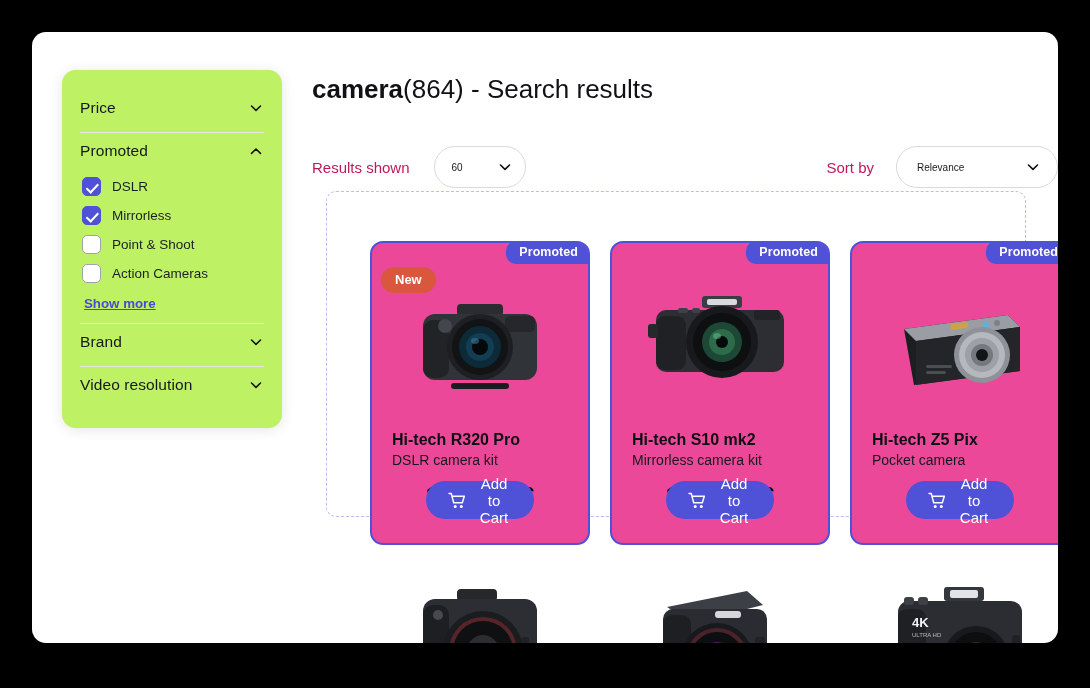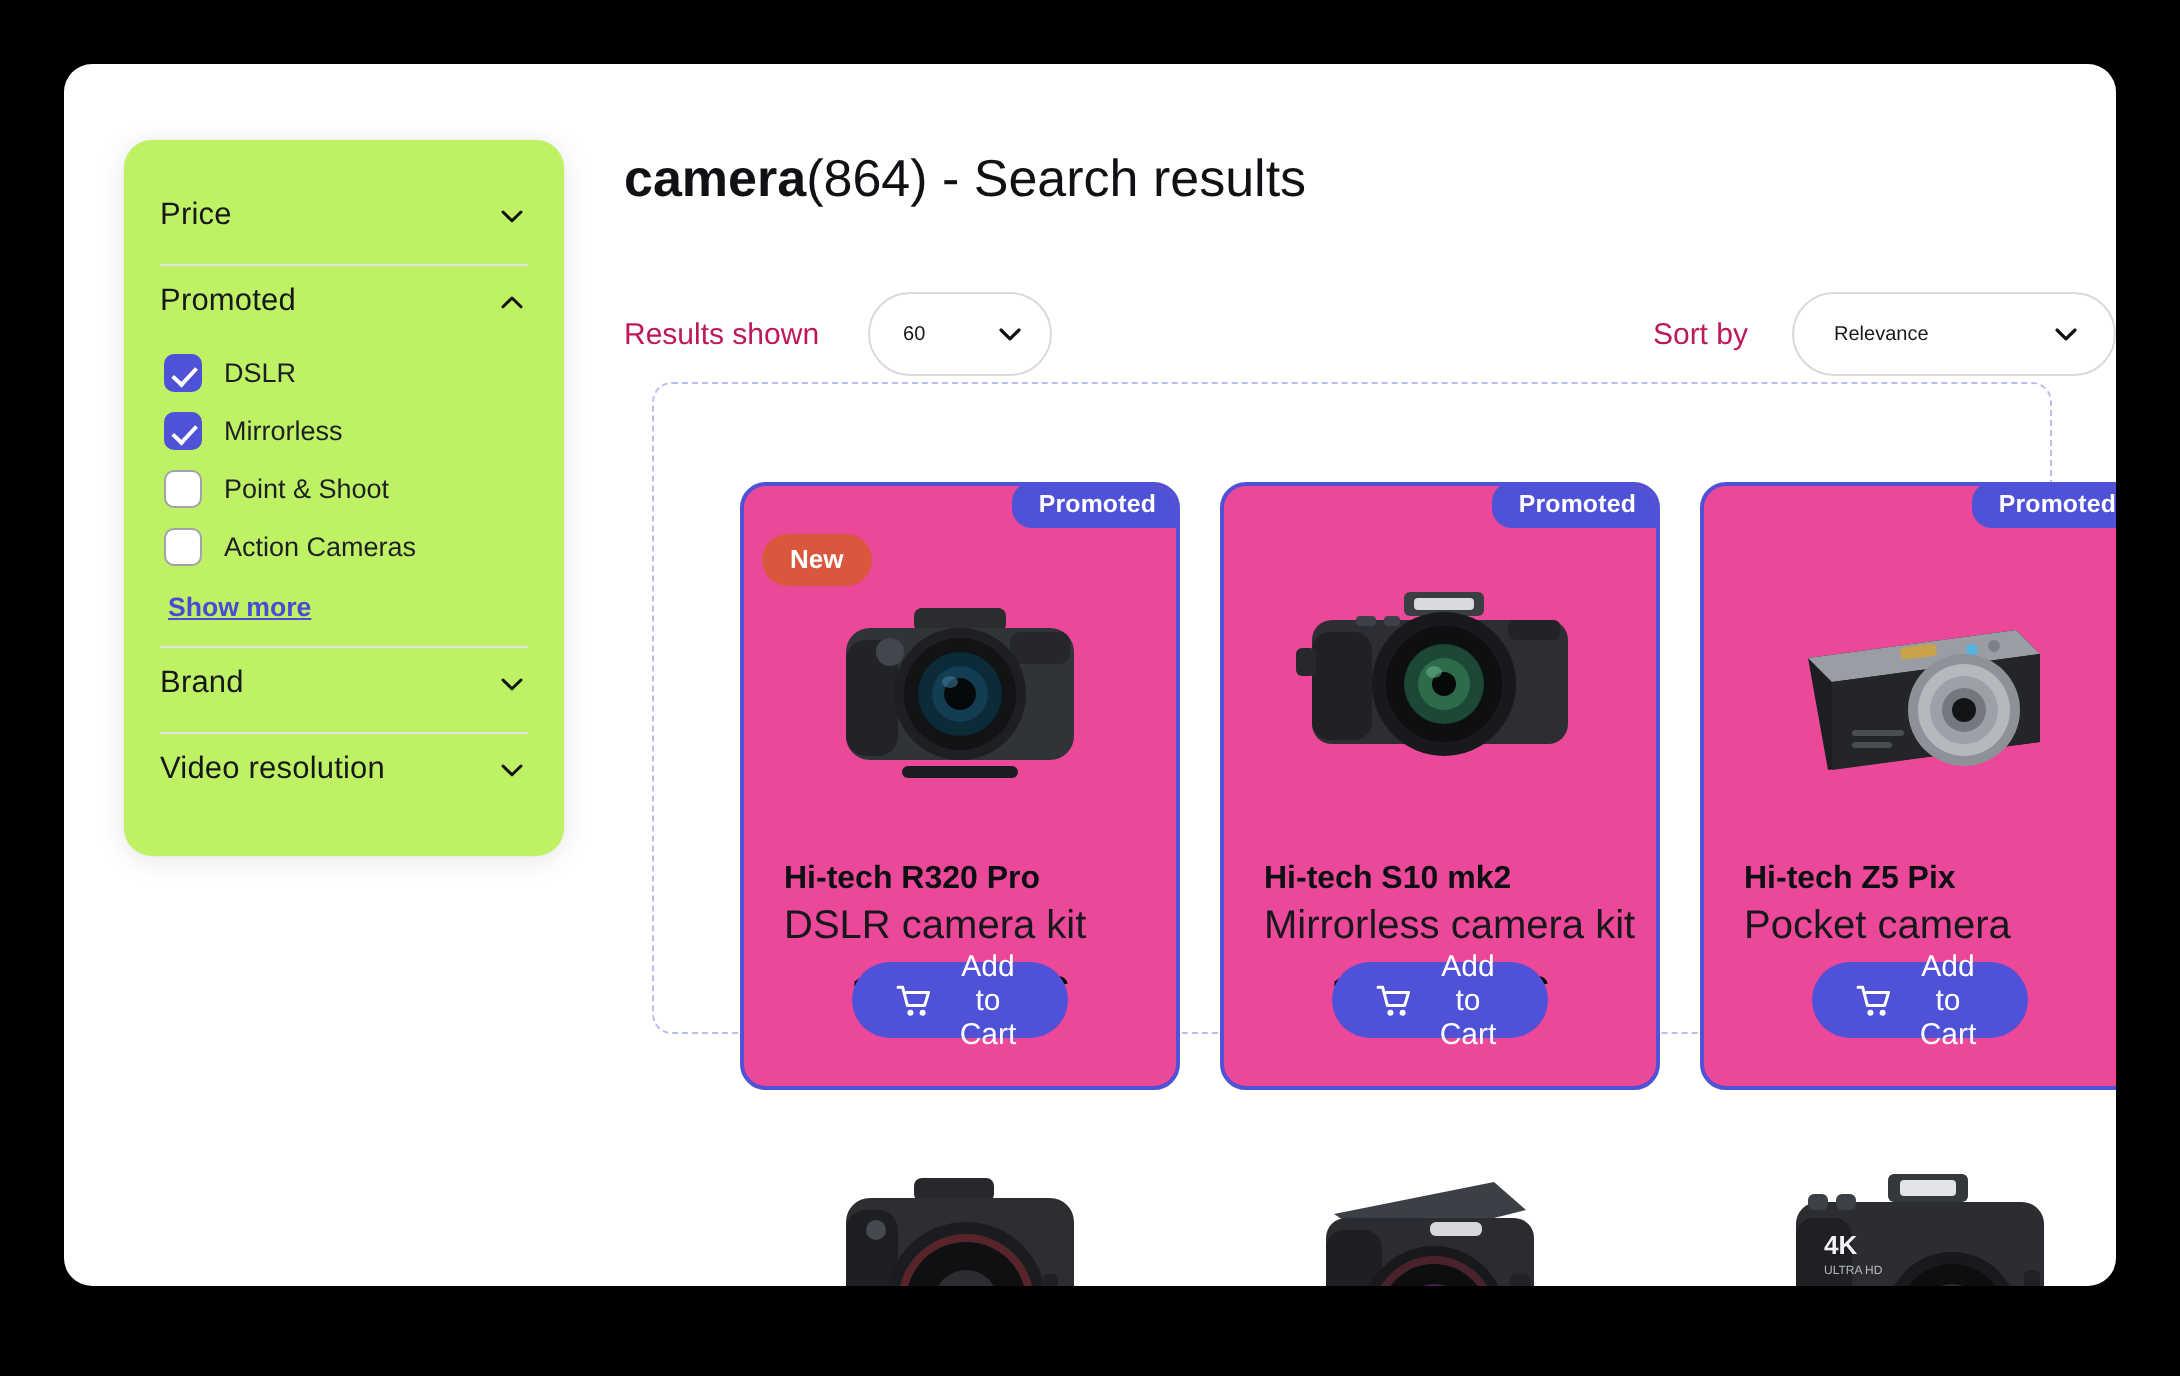--- a/index.html
+++ b/index.html
@@ -213,21 +213,21 @@
     position: absolute;
     left: 20px; top: 188px;
     font-size: 16px;
     font-weight: 700;
     color: #0e0f12;
     white-space: nowrap;
   }
   .card-sub {
     position: absolute;
     left: 20px; top: 209px;
-    font-size: 20px;
+    font-size: 14px;
     font-weight: 400;
     color: #16181c;
     white-space: nowrap;
   }
   .card-price {
     position: absolute;
     left: 0; right: 0; top: 240px;
     text-align: center;
     font-size: 23px;
     font-weight: 700;

